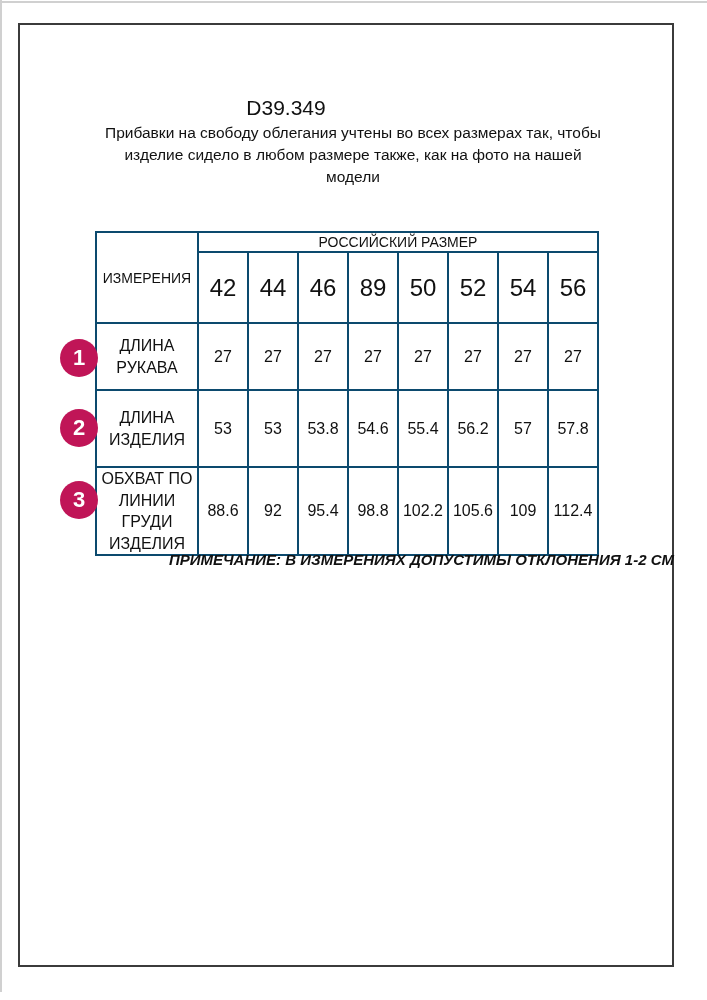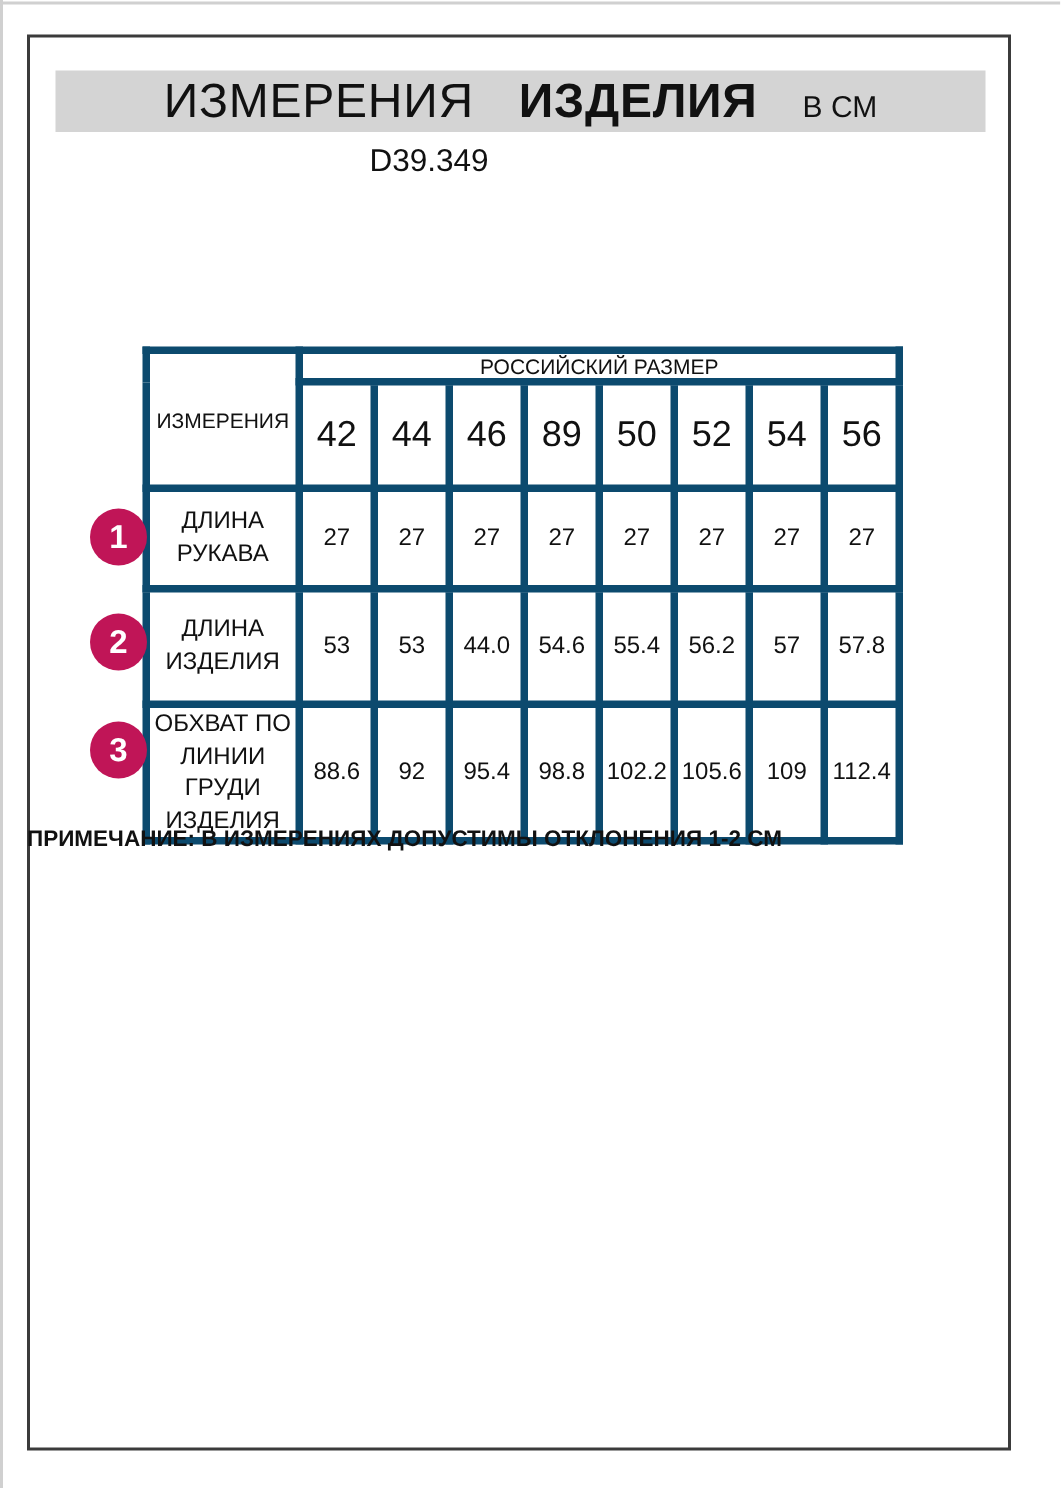--- a/index.html
+++ b/index.html
@@ -21,21 +21,21 @@
 
   .code { position:absolute; left:18px; width:536px; top:96px; text-align:center; font-size:21px; }
   .desc { position:absolute; left:100px; width:506px; top:122px; text-align:center; font-size:15.5px; line-height:1.43; }
 
   table.meas {
     position:absolute; left:95px; top:231px;
     border-collapse:collapse; table-layout:fixed;
     border:2px solid #000;
   }
   table.meas th, table.meas td {
-    border:5px solid #0c4a6e; text-align:center; vertical-align:middle;
+    border:2px solid #0c4a6e; text-align:center; vertical-align:middle;
     padding:0; font-weight:normal;
   }
   tr.hdr1 { height:20px; }
   tr.hdr2 { height:71px; }
   tr.r1 { height:67px; }
   tr.r2 { height:77px; }
   tr.r3 { height:69px; }
   .corner { font-size:14px; }
   .group-hdr { font-size:14px; }
   th.size { font-size:24px; font-weight:bold; }
@@ -44,35 +44,33 @@
 
   .marker {
     position:absolute; width:38px; height:38px; border-radius:50%;
     background:#c01557; color:#ffffff; font-weight:bold; font-size:22px;
     display:flex; align-items:center; justify-content:center;
   }
   .m1 { left:60px; top:339px; }
   .m2 { left:60px; top:409px; }
   .m3 { left:60px; top:481px; }
 
-  .note { position:absolute; left:18px; width:656px; top:551px; text-align:left; font-weight:bold; font-size:15px; }
+  .note { position:absolute; left:18px; width:656px; top:551px; text-align:right; font-weight:bold; font-size:15px;font-style:italic; }
 </style>
 </head>
 <body>
 
 <div class="page">
   <div class="edge-top"></div>
   <div class="edge-left"></div>
   <div class="frame"></div>
 
-  <div class="banner">
-    <span class="t1">ИЗМЕРЕНИЯ</span><span class="t2">ИЗДЕЛИЯ</span><span class="t3">В СМ</span>
-  </div>
 
   <div class="code">D39.349</div>
+  <div class="desc">Прибавки на свободу облегания учтены во всех размерах так, чтобы изделие сидело в любом размере также, как на фото на нашей модели</div>
 
   <table class="meas">
     <colgroup>
       <col style="width:102px">
       <col style="width:50px">
         <col style="width:50px">
         <col style="width:50px">
         <col style="width:50px">
       <col style="width:50px">
         <col style="width:50px">
@@ -103,21 +101,21 @@
       <td class="val">27</td>
       <td class="val">27</td>
       <td class="val">27</td>
       <td class="val">27</td>
     </tr>
     <tr class="r2">
       <th class="rowlabel">ДЛИНА
 ИЗДЕЛИЯ</th>
       <td class="val">53</td>
       <td class="val">53</td>
-      <td class="val">44.0</td>
+      <td class="val">53.8</td>
       <td class="val">54.6</td>
       <td class="val">55.4</td>
       <td class="val">56.2</td>
       <td class="val">57</td>
       <td class="val">57.8</td>
     </tr>
     <tr class="r3">
       <th class="rowlabel">ОБХВАТ ПО
 ЛИНИИ ГРУДИ
 ИЗДЕЛИЯ</th>

